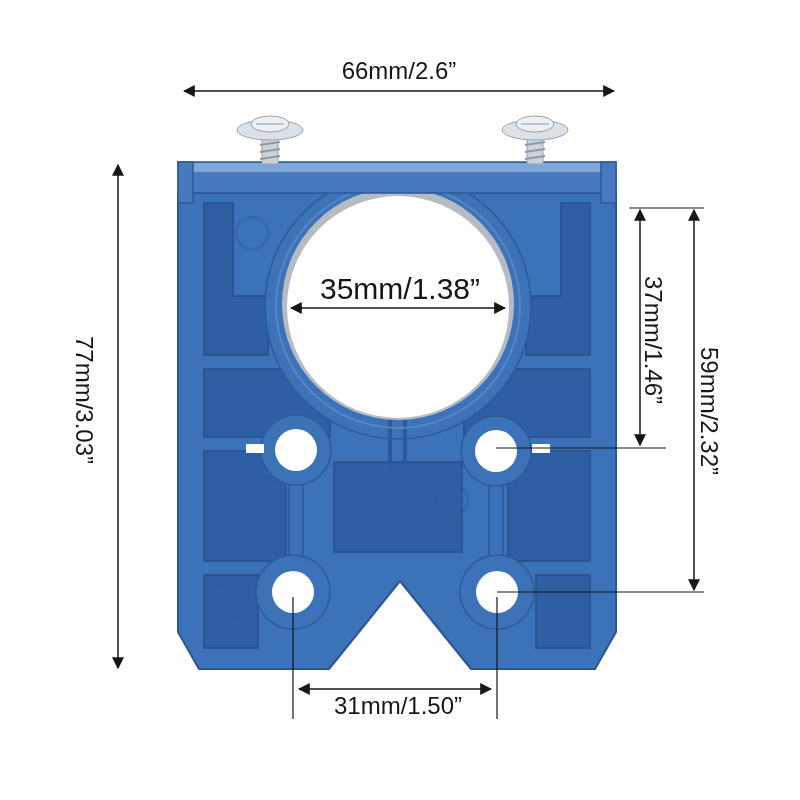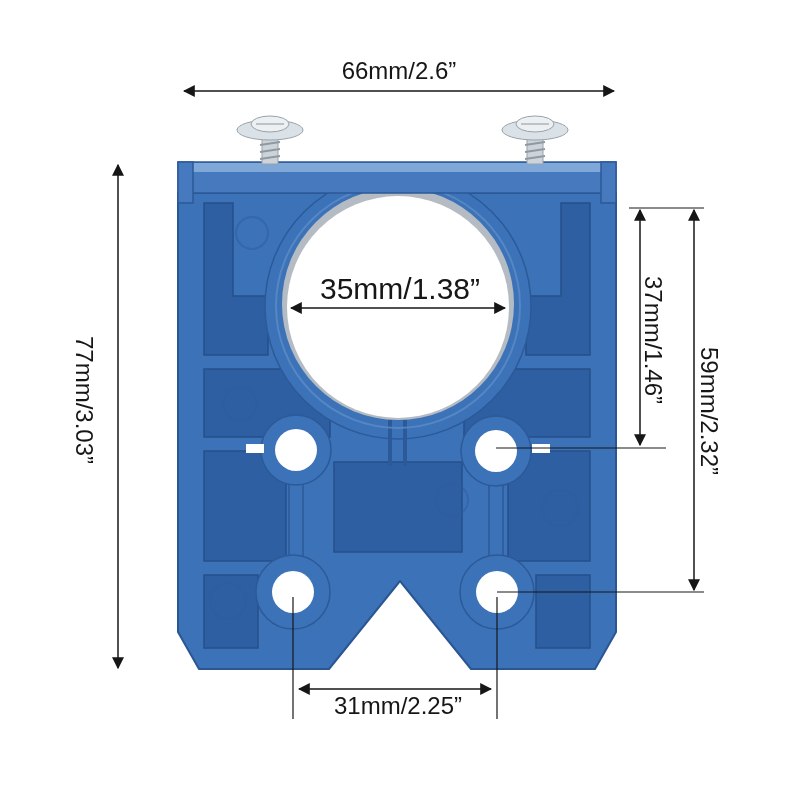--- a/index.html
+++ b/index.html
@@ -141,15 +141,15 @@
     <line class="tick" x1="497" y1="597" x2="497" y2="719"></line>
     <line class="dimline" x1="299" y1="689" x2="491" y2="689" marker-start="url(#arr)" marker-end="url(#arr)"></line>
   </g>
 </svg>
 
 <div class="dim-label" style="left:399px;top:71px;">66mm/2.6”</div>
 <div class="dim-label rot" style="left:84px;top:400px;">77mm/3.03”</div>
 <div class="dim-label big" style="left:400px;top:289px;">35mm/1.38”</div>
 <div class="dim-label rot" style="left:653px;top:340px;">37mm/1.46”</div>
 <div class="dim-label rot" style="left:709px;top:411px;">59mm/2.32”</div>
-<div class="dim-label" style="left:398px;top:706px;">31mm/2.25”</div>
+<div class="dim-label" style="left:398px;top:706px;">31mm/1.50”</div>
 
 </div>
 
 </body></html>

